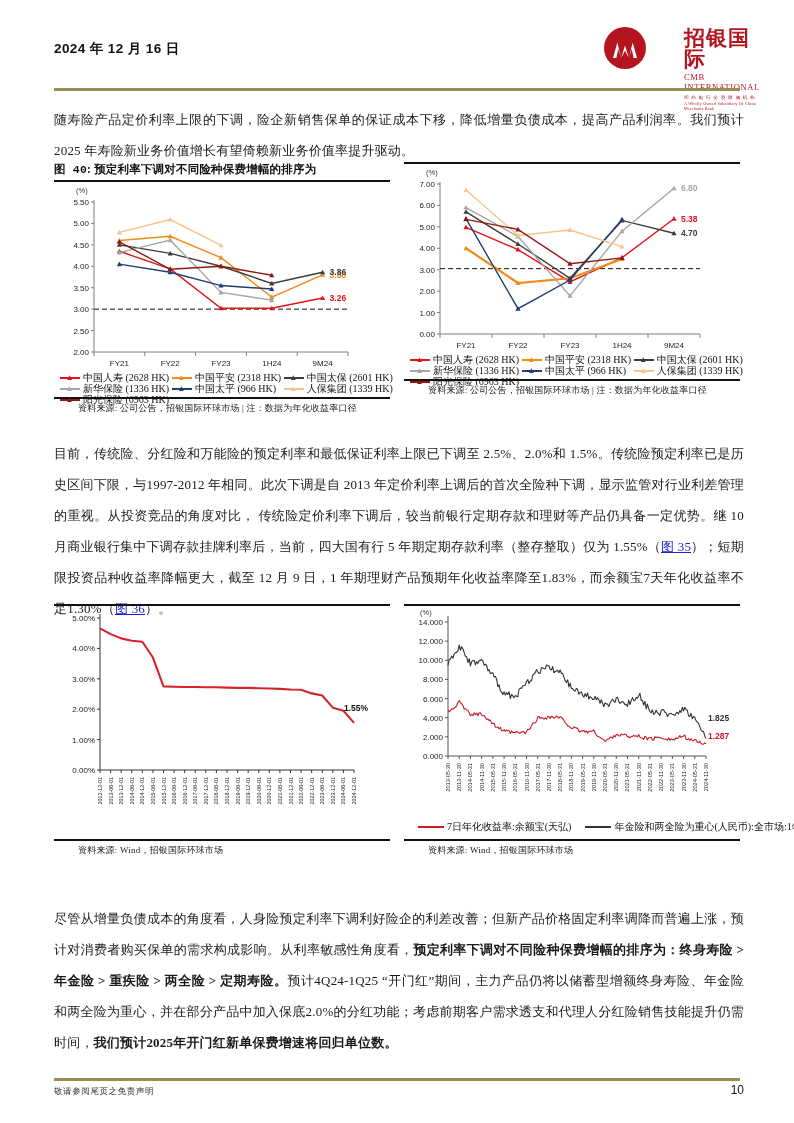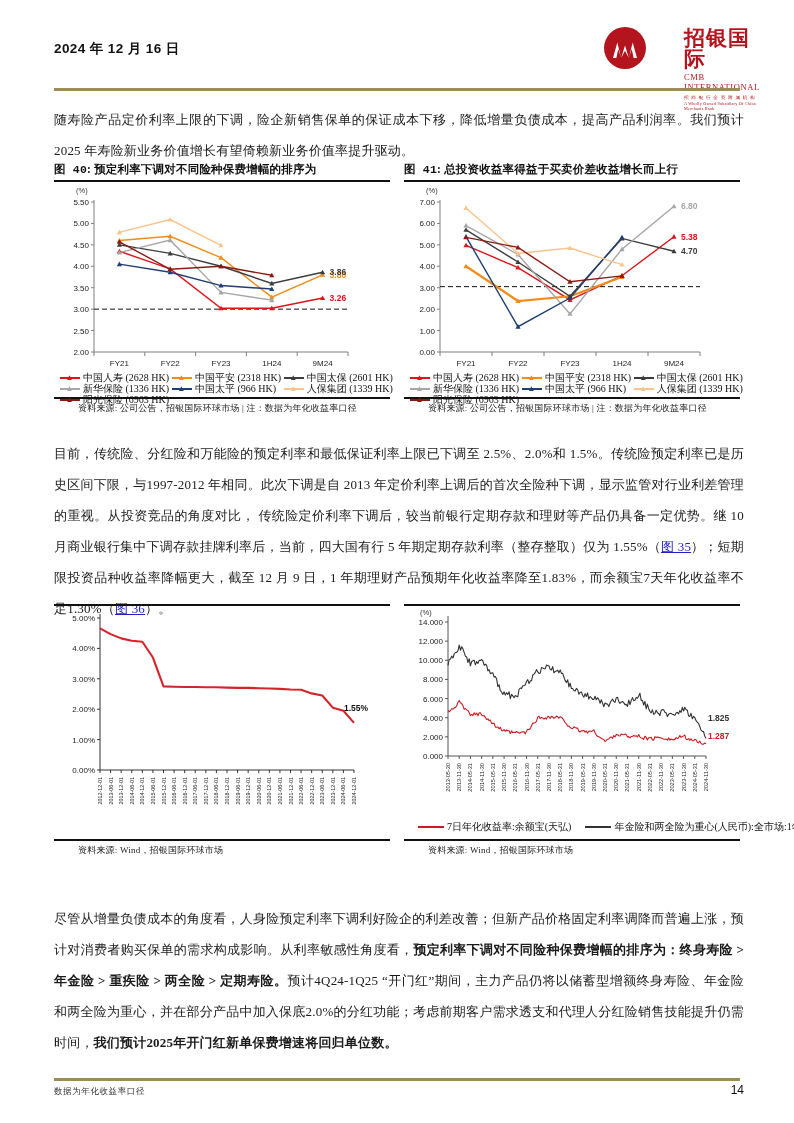--- a/index.html
+++ b/index.html
@@ -297,23 +297,20 @@
             </span>
             <span class="legend-lab">阳光保险 (6963 HK)</span>
           </div>
         </div>
     </div>
     <div class="fig-src-rule"></div>
     <div class="fig-src">资料来源: 公司公告，招银国际环球市场 | 注：数据为年化收益率口径</div>
   </div>
 
   <div class="fig" id="fig41" style="left:404px; top:162px; width:336px;">
-    <div class="fig-title">
-      <span class="num">图 41</span><span>: </span><span>总投资收益率得益于买卖价差收益增长而上行</span>
-    </div>
     <div class="fig-rule"></div>
     <div class="fig-body" style="height:215px;">
       <div class="axis-unit" style="left:22px; top:4px;">(%)</div>
       <svg id="svg41" width="336" height="184" style="position:absolute; left:0; top:12px;">
           <line x1="36" y1="6" x2="36" y2="158" stroke="#7f7f7f" stroke-width="1"></line>
           <line x1="36" y1="158" x2="296" y2="158" stroke="#7f7f7f" stroke-width="1"></line>
           <line x1="33" y1="158" x2="36" y2="158" stroke="#7f7f7f" stroke-width="1"></line>
           <text x="31" y="161" text-anchor="end" font-size="8" font-family="Liberation Sans, sans-serif" fill="#222">0.00</text>
           <line x1="33" y1="136.57142857142858" x2="36" y2="136.57142857142858" stroke="#7f7f7f" stroke-width="1"></line>
           <text x="31" y="139.57142857142858" text-anchor="end" font-size="8" font-family="Liberation Sans, sans-serif" fill="#222">1.00</text>
@@ -608,16 +605,16 @@
     </div>
     <div class="fig-src-rule"></div>
     <div class="fig-src">资料来源: Wind，招银国际环球市场</div>
   </div>
 
   <div class="para" style="top:903px;">
     <span>尽管从增量负债成本的角度看，人身险预定利率下调利好险企的利差改善；但新产品价格固定利率调降而普遍上涨，预计对消费者购买保单的需求构成影响。从利率敏感性角度看，</span><b>预定利率下调对不同险种保费增幅的排序为：终身寿险 &gt;年金险 &gt; 重疾险 &gt; 两全险 &gt; 定期寿险。</b><span>预计4Q24-1Q25 “开门红”期间，主力产品仍将以储蓄型增额终身寿险、年金险和两全险为重心，并在部分产品中加入保底2.0%的分红功能；考虑前期客户需求透支和代理人分红险销售技能提升仍需时间，</span><b>我们预计2025年开门红新单保费增速将回归单位数。</b>
   </div>
 
   <div class="rule-bottom"></div>
-  <div class="footer-note">数据为年化收益率口径</div>
-  <div class="footer-page">14</div>
+  <div class="footer-note">敬请参阅尾页之免责声明</div>
+  <div class="footer-page">10</div>
 
 </div>
 
 </body></html>

